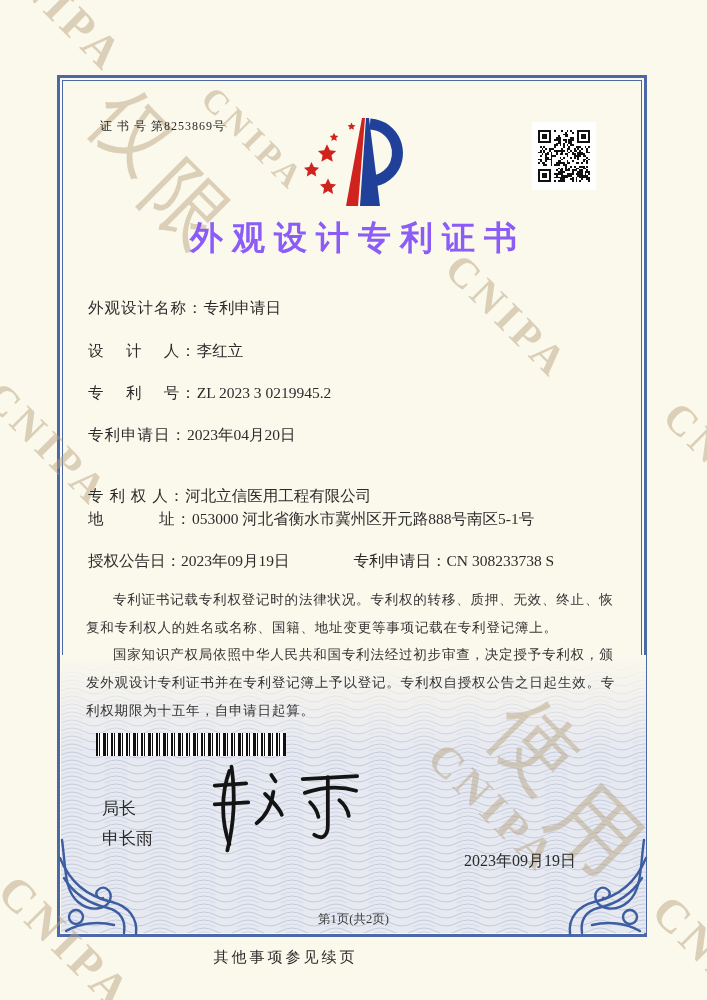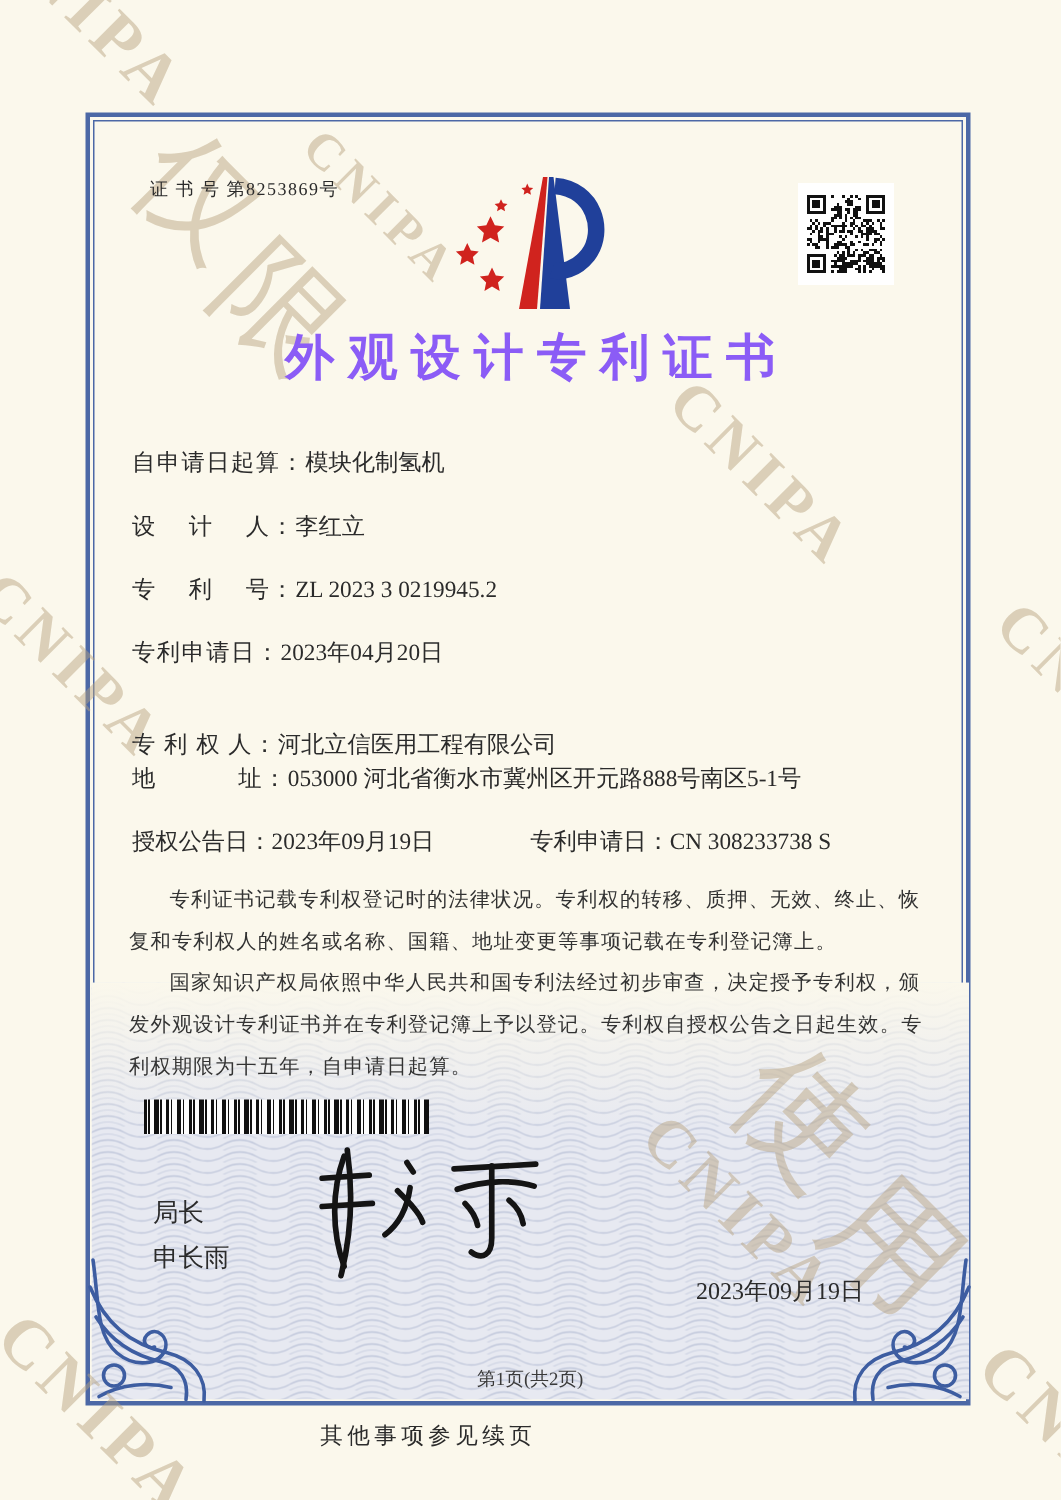--- a/index.html
+++ b/index.html
@@ -428,21 +428,21 @@
         <rect x="21" y="28" width="1" height="1"></rect>
         <rect x="23" y="28" width="1" height="1"></rect>
         <rect x="28" y="28" width="1" height="1"></rect>
       </g>
   </svg>
 </div>
 
 <div class="abs title">外观设计专利证书</div>
 
 <div class="abs field f0">
-  <span class="lab">自申请日起算：</span><span>模块化制氢机</span>
+  <span class="lab">外观设计名称：</span><span>专利申请日</span>
 </div>
 <div class="abs field f1">
   <span class="lab">设　 计　 人：</span><span>李红立</span>
 </div>
 <div class="abs field f2">
   <span class="lab">专　 利　 号：</span><span>ZL 2023 3 0219945.2</span>
 </div>
 <div class="abs field f3">
   <span class="lab">专利申请日：</span><span>2023年04月20日</span>
 </div>

